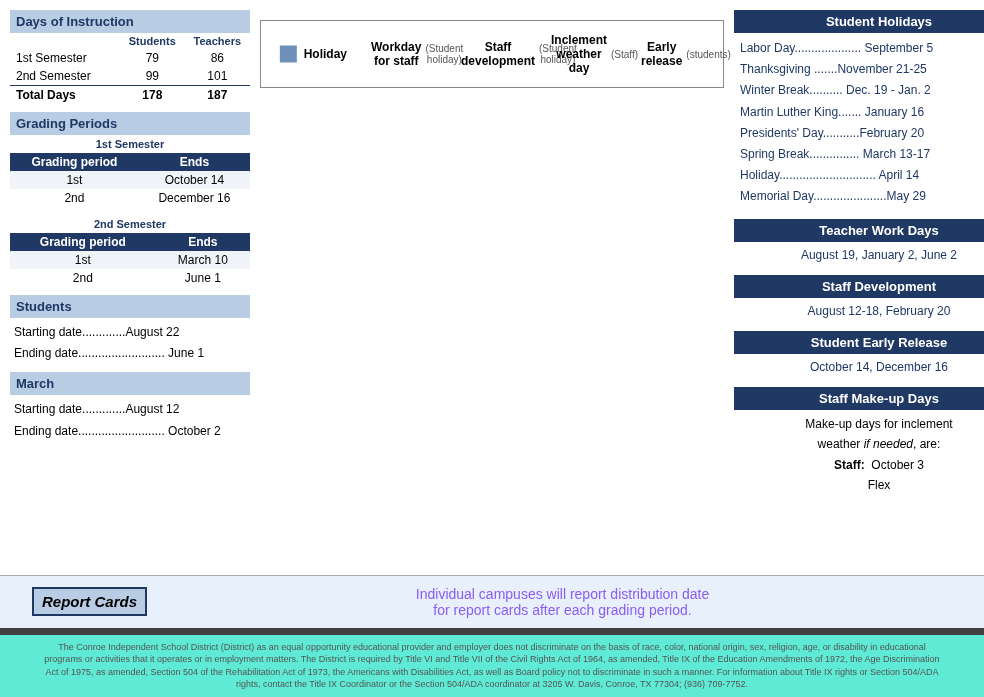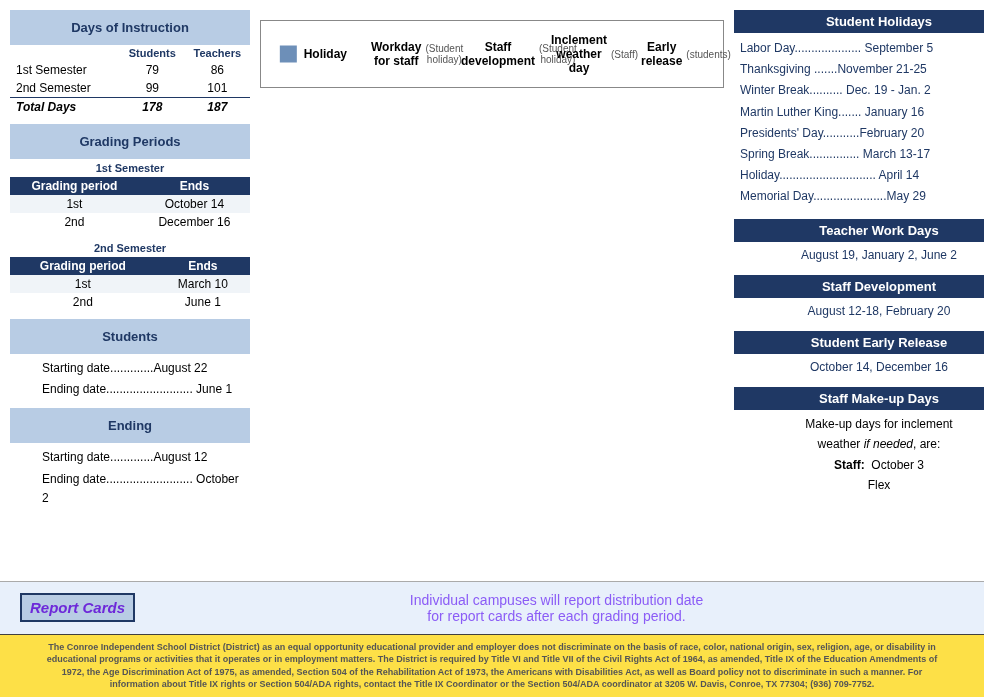--- a/index.html
+++ b/index.html
@@ -27,22 +27,21 @@
     
     .left-col {
       width: 240px;
       flex-shrink: 0;
     }
     .section-header {
       background: #b8cce4;
       color: #1f3864;
       font-weight: bold;
       font-size: 13px;
-      text-align: center;
-      padding: 10px 6px;
+      padding: 4px 6px;
     }
     .days-table {
       width: 100%;
       border-collapse: collapse;
       font-size: 12px;
     }
     .days-table th {
       color: #1f3864;
       font-weight: bold;
       text-align: center;
@@ -52,21 +51,20 @@
     .days-table td {
       padding: 2px 6px;
       text-align: center;
     }
     .days-table td:first-child {
       text-align: left;
     }
     .days-table tr.total-row td {
       font-weight: bold;
       border-top: 1px solid #1f3864;
-      font-style: italic;
     }
     .semester-label {
       color: #1f3864;
       font-weight: bold;
       font-size: 11px;
       text-align: center;
       padding: 3px;
     }
     .grading-table {
       width: 100%;
@@ -76,21 +74,21 @@
     .grading-table td {
       padding: 2px 8px;
       text-align: center;
     }
     .grading-table tr:nth-child(odd) {
       background: #f0f4f8;
     }
     .block-spacer { height: 8px; }
 
     .start-end-section { margin-top: 4px; font-size: 12px; line-height: 1.6; }
-    .start-end-section p { padding: 1px 4px; margin-left: 28px; }
+    .start-end-section p { padding: 1px 4px; }
 
     
     .mid-col {
       flex: 1;
       display: flex;
       flex-direction: column;
       align-items: center;
       justify-content: flex-start;
       padding-top: 10px;
     }
@@ -161,44 +159,44 @@
       background: #e8f0fb;
       padding: 10px 20px;
       display: flex;
       align-items: center;
       gap: 14px;
       border-top: 1px solid #aaa;
     }
     .report-cards-badge {
       background: #b8cce4;
       border: 2px solid #1f3864;
-      color: #6d28d9;
+      color: #000000;
       font-weight: bold;
       font-size: 15px;
       padding: 4px 8px;
       white-space: nowrap;
       font-style: italic;
+      margin-left: 12px;
     }
     .report-cards-text {
       font-size: 14px;
       color: #8b5cf6;
       text-align: center;
       flex: 1;
     }
 
     
     .footer {
-      background: #fde047;
+      background: #5eead4;
       text-align: center;
       font-size: 9px;
       color: #555;
       padding: 6px 40px;
       line-height: 1.4;
-      border-top: 1px solid #404040;
-      font-weight: bold;
+      border-top: 7px solid #404040;
     }
   </style>
 </head>
 <body>
 
 <div class="page">
   <div class="main-content">
 
     <div class="left-col">
 
@@ -278,21 +276,21 @@
       <div class="block-spacer"></div>
 
       <div class="section-header">Students</div>
       <div class="start-end-section">
         <p><span>Starting date</span>.............<span>August 22</span></p>
         <p><span>Ending date</span>.......................... <span>June 1</span></p>
       </div>
 
       <div class="block-spacer"></div>
 
-      <div class="section-header">Ending</div>
+      <div class="section-header">March</div>
       <div class="start-end-section">
         <p><span>Starting date</span>.............<span>August 12</span></p>
         <p><span>Ending date</span>.......................... <span>October 2</span></p>
       </div>
     </div>
 
     <div class="mid-col">
       <div class="legend-box">
 
         <div class="legend-item">

